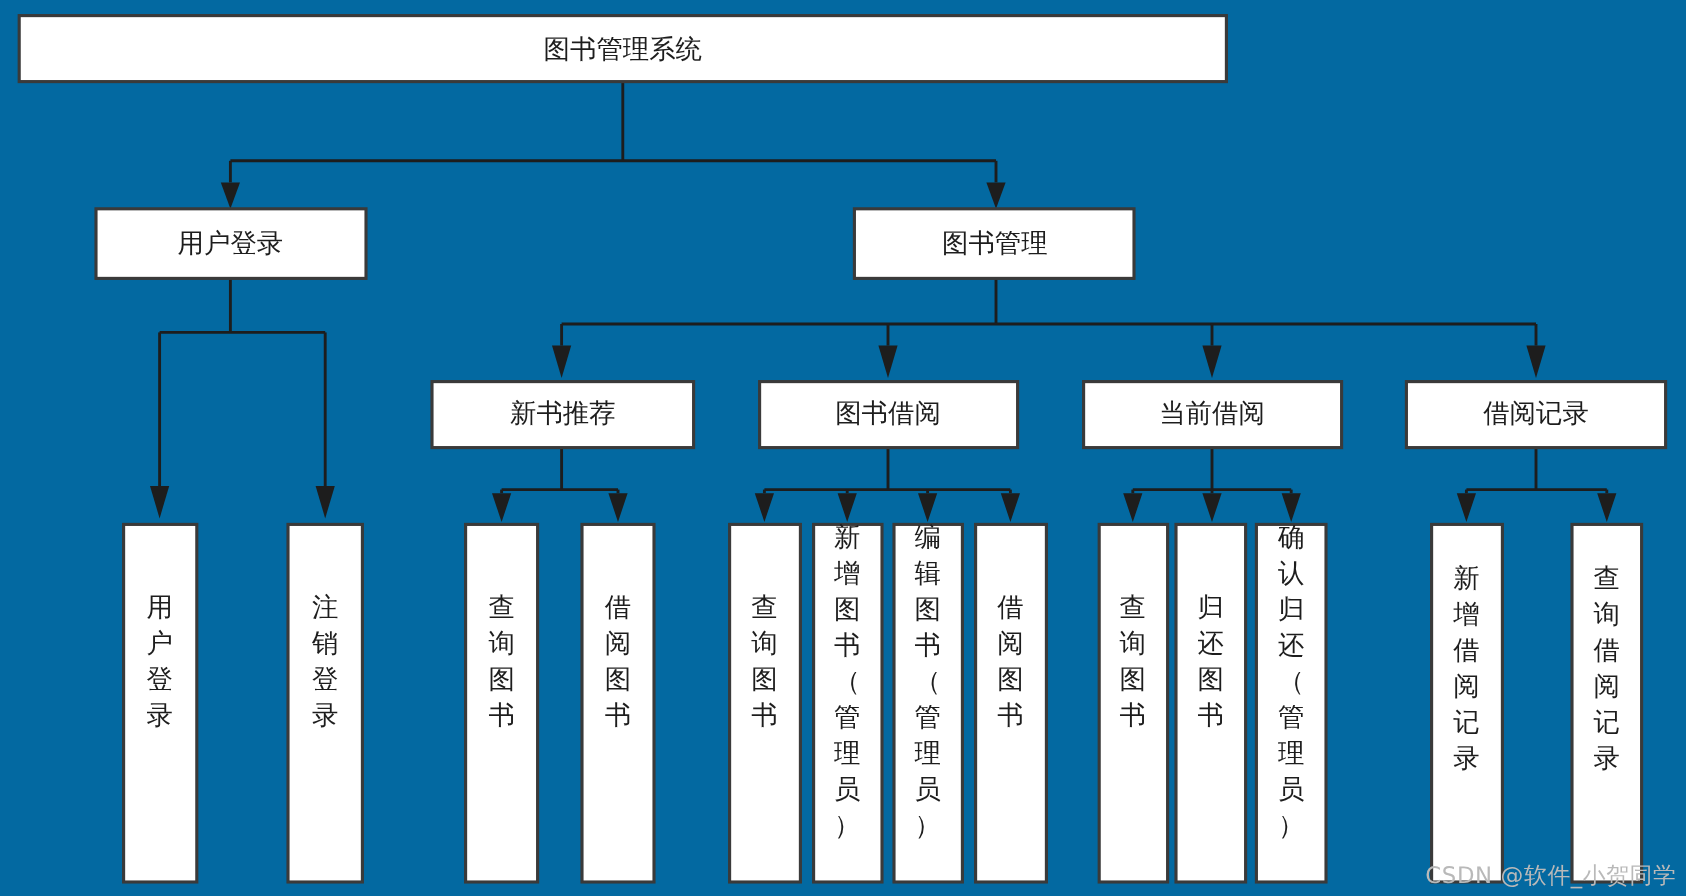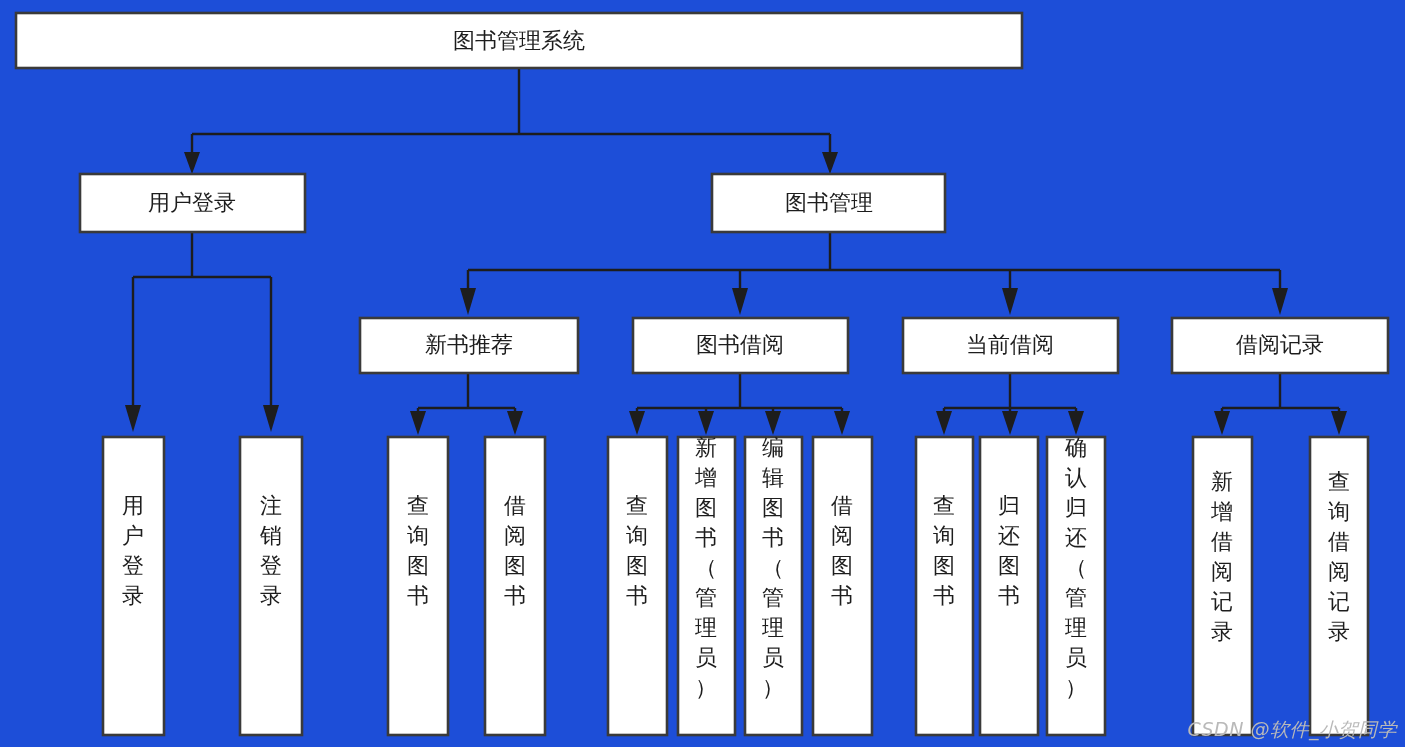--- a/index.html
+++ b/index.html
@@ -8,21 +8,21 @@
     padding: 0;
     background: #ffffff;
   }
   body {
     font-family: "DejaVu Sans", "Liberation Sans", sans-serif;
   }
   #diagram-root {
     position: relative;
     width: 1405px;
     height: 747px;
-    background: #1d4ed8;
+    background: #0369a1;
     overflow: hidden;
   }
   svg#flowchart {
     position: absolute;
     top: 0;
     left: 0;
     width: 1405px;
     height: 747px;
     display: block;
   }
@@ -58,21 +58,20 @@
   .watermark-text {
     position: absolute;
     right: 8px;
     bottom: 4px;
     font-family: "DejaVu Sans", "Liberation Sans", sans-serif;
     font-size: 19px;
     color: #b9b9b9;
     letter-spacing: 0.5px;
     pointer-events: none;
     user-select: none;
-    font-style: italic;
   }
 </style>
 </head>
 <body>
 
 <div id="diagram-root">
 
   <svg id="flowchart" viewBox="0 0 1405 747">
 
     <g>

